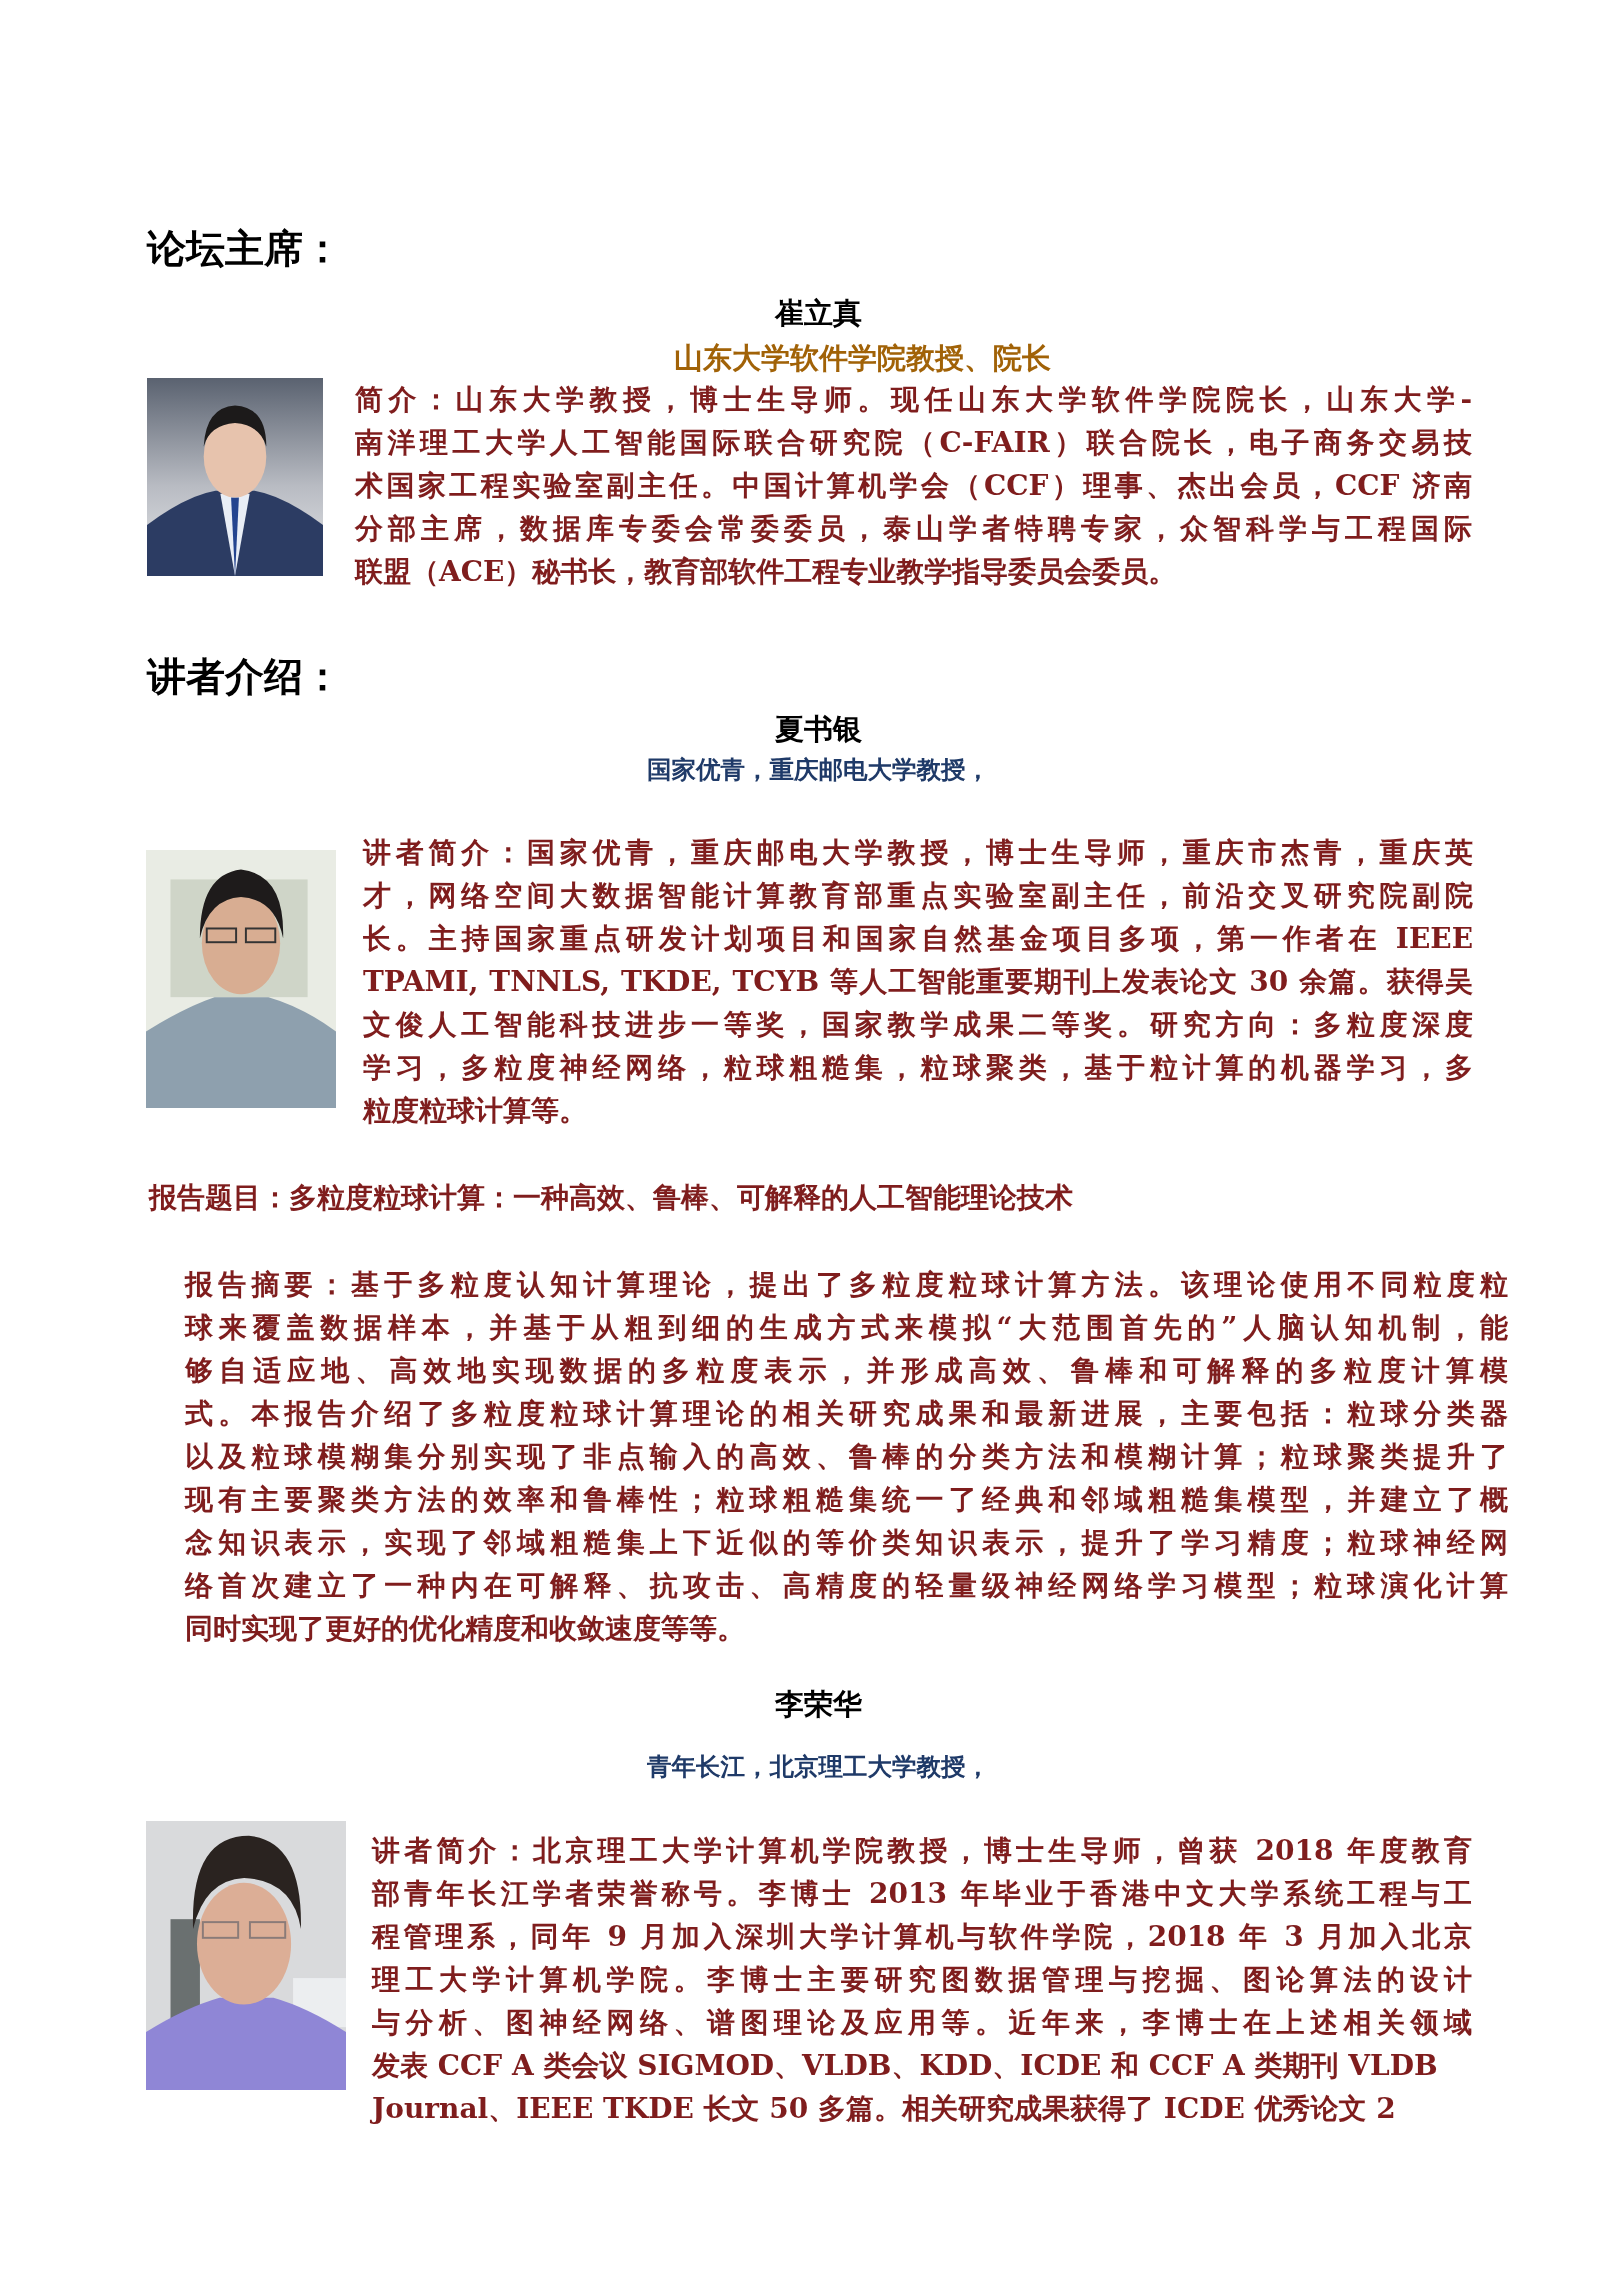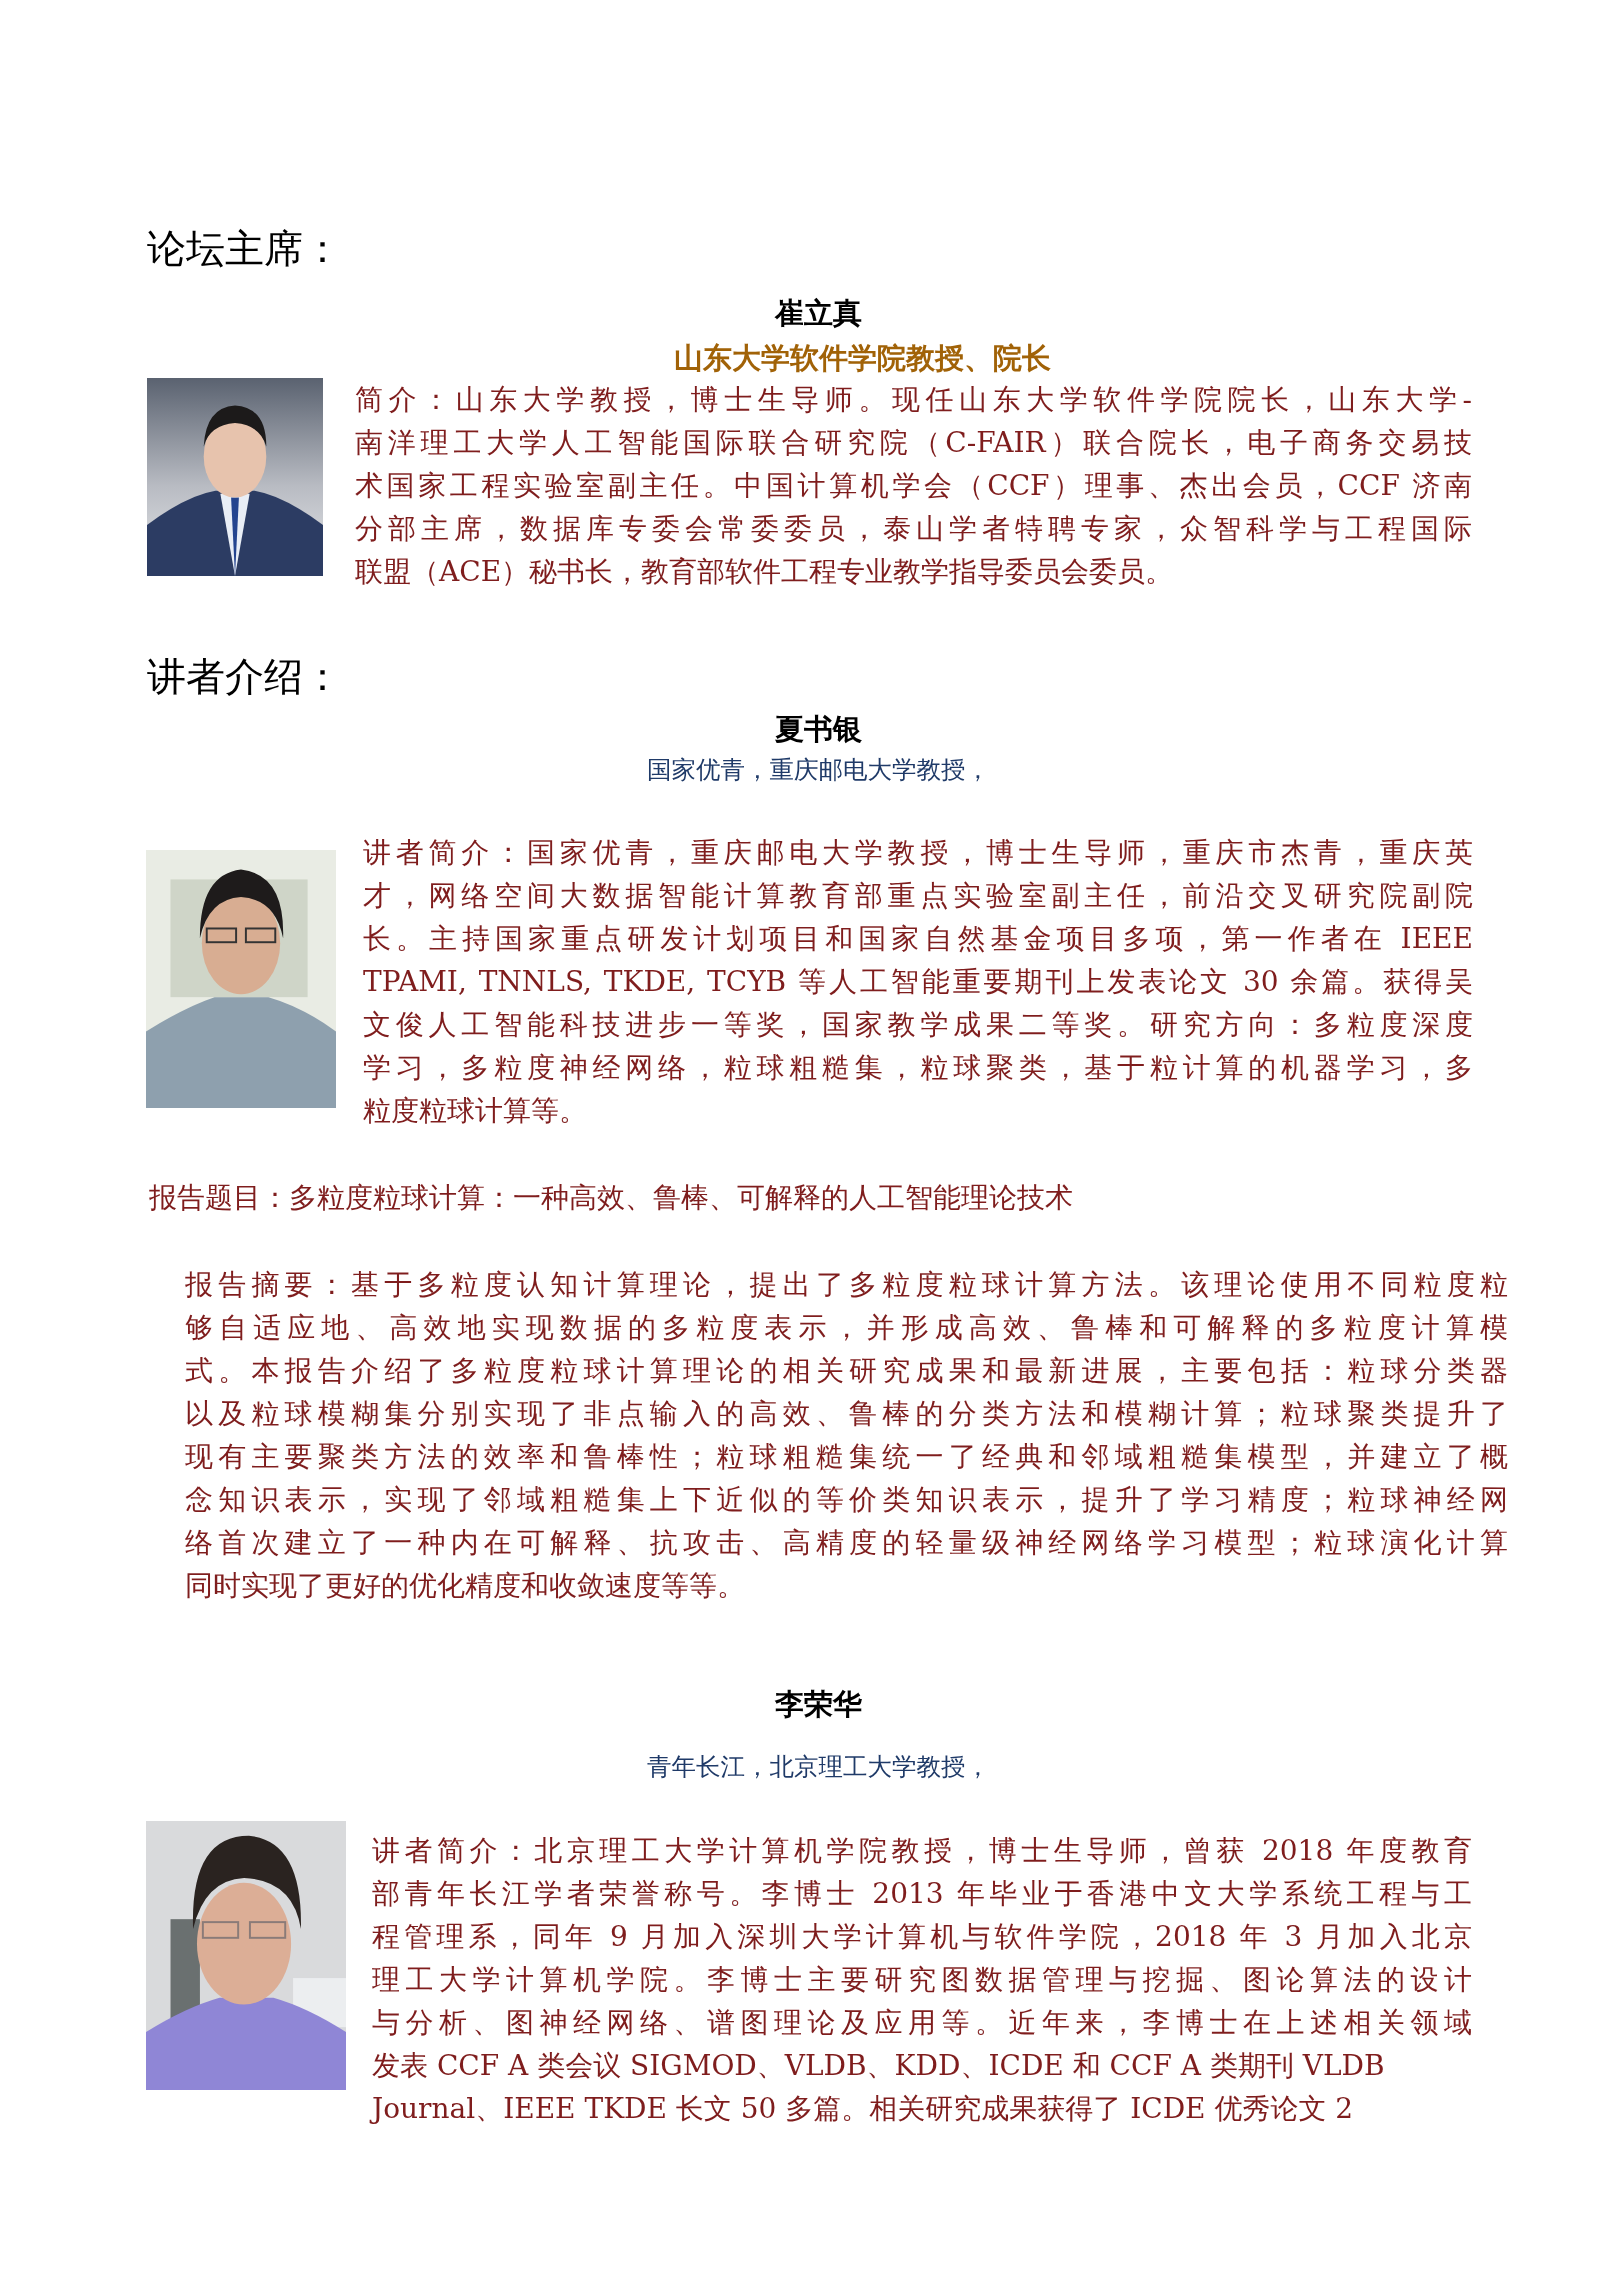--- a/index.html
+++ b/index.html
@@ -1,18 +1,18 @@
 <!DOCTYPE html>
 <html><head>
 <meta charset="utf-8">
 <style>
   html, body { margin: 0; padding: 0; background: #ffffff; }
   body { width: 1621px; height: 2293px; position: relative; overflow: hidden;
          font-family: "DejaVu Serif", "Liberation Serif", serif; color: #111111; }
-  .abs { position: absolute; }
+  .abs { position: absolute; font-weight: bold; }
   .section-heading { font-family: "DejaVu Sans", "Liberation Sans", sans-serif;
          font-size: 39px; line-height: 47px; color: #000; left: 147px; white-space: nowrap; }
   .center { left: 0; width: 1621px; text-align: center; white-space: nowrap; padding-left: 8px; }
   .name { font-family: "DejaVu Sans", "Liberation Sans", sans-serif; font-weight: bold;
           font-size: 29px; line-height: 39px; color: #000; }
   .chair-title { font-family: "DejaVu Sans", "Liberation Sans", sans-serif; font-weight: bold;
           font-size: 29px; line-height: 39px; color: #a16207; margin-left: 44px; }
   .subtitle { font-family: "DejaVu Sans", "Liberation Sans", sans-serif;
           font-size: 24.5px; line-height: 33px; color: #1f3a68; }
   .para { font-size: 28px; line-height: 43px; color: #7f1d1d; }
@@ -81,20 +81,21 @@
   <span class="ln">学习，多粒度神经网络，粒球粗糙集，粒球聚类，基于粒计算的机器学习，多</span>
   <span class="ln last">粒度粒球计算等。</span>
 </div>
 
 <div class="abs para" style="left:149px; top:1176px; width:1333px;">
   <span class="ln last">报告题目：多粒度粒球计算：一种高效、鲁棒、可解释的人工智能理论技术</span>
 </div>
 
 <div class="abs para" style="left:149px; top:1263px; width:1323px;margin-left:36px;">
   <span class="ln">报告摘要：基于多粒度认知计算理论，提出了多粒度粒球计算方法。该理论使用不同粒度粒</span>
+  <span class="ln">球来覆盖数据样本，并基于从粗到细的生成方式来模拟“大范围首先的”人脑认知机制，能</span>
   <span class="ln">够自适应地、高效地实现数据的多粒度表示，并形成高效、鲁棒和可解释的多粒度计算模</span>
   <span class="ln">式。本报告介绍了多粒度粒球计算理论的相关研究成果和最新进展，主要包括：粒球分类器</span>
   <span class="ln">以及粒球模糊集分别实现了非点输入的高效、鲁棒的分类方法和模糊计算；粒球聚类提升了</span>
   <span class="ln">现有主要聚类方法的效率和鲁棒性；粒球粗糙集统一了经典和邻域粗糙集模型，并建立了概</span>
   <span class="ln">念知识表示，实现了邻域粗糙集上下近似的等价类知识表示，提升了学习精度；粒球神经网</span>
   <span class="ln">络首次建立了一种内在可解释、抗攻击、高精度的轻量级神经网络学习模型；粒球演化计算</span>
   <span class="ln last">同时实现了更好的优化精度和收敛速度等等。</span>
 </div>
 
 <div class="abs center name" style="top:1685px;">李荣华</div>

